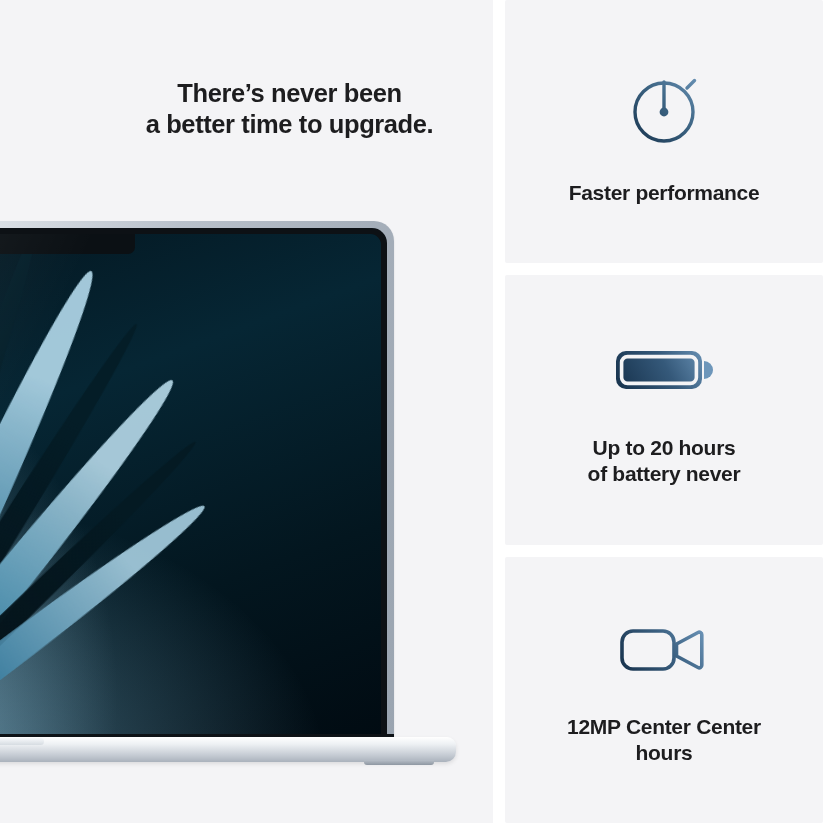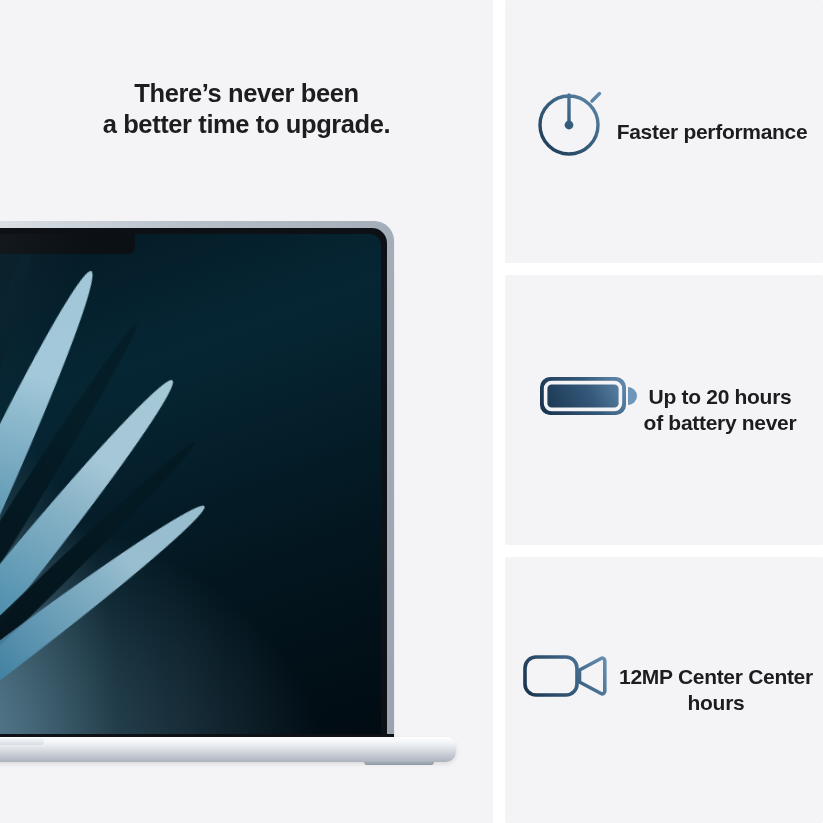--- a/index.html
+++ b/index.html
@@ -35,20 +35,21 @@
     position: absolute;
     left: 0;
     top: 78px;
     width: 493px;
     text-align: center;
     color: #1d1d1f;
     font-size: 25.5px;
     font-weight: bold;
     line-height: 31px;
     letter-spacing: -0.4px;
+    padding-left: 43px;
   }
   .headline .l2 { display: block; }
 
   
   .macbook {
     position: absolute;
     left: -196px;
     top: 221px;
     width: 590px;
     height: 520px;
@@ -168,20 +169,21 @@
     width: 318px;
     height: 823px;
   }
   .card {
     position: absolute;
     left: 0;
     width: 318px;
     background: #f4f4f6;
     border-radius: 2px;
     display: flex;
+    flex-direction: column;
     align-items: center;
     justify-content: center;
   }
   .card-1 { top: 0;   height: 263px; }
   .card-2 { top: 275px; height: 270px; }
   .card-3 { top: 557px; height: 266px; }
 
   .icon-wrap {
     display: block;
     line-height: 0;

